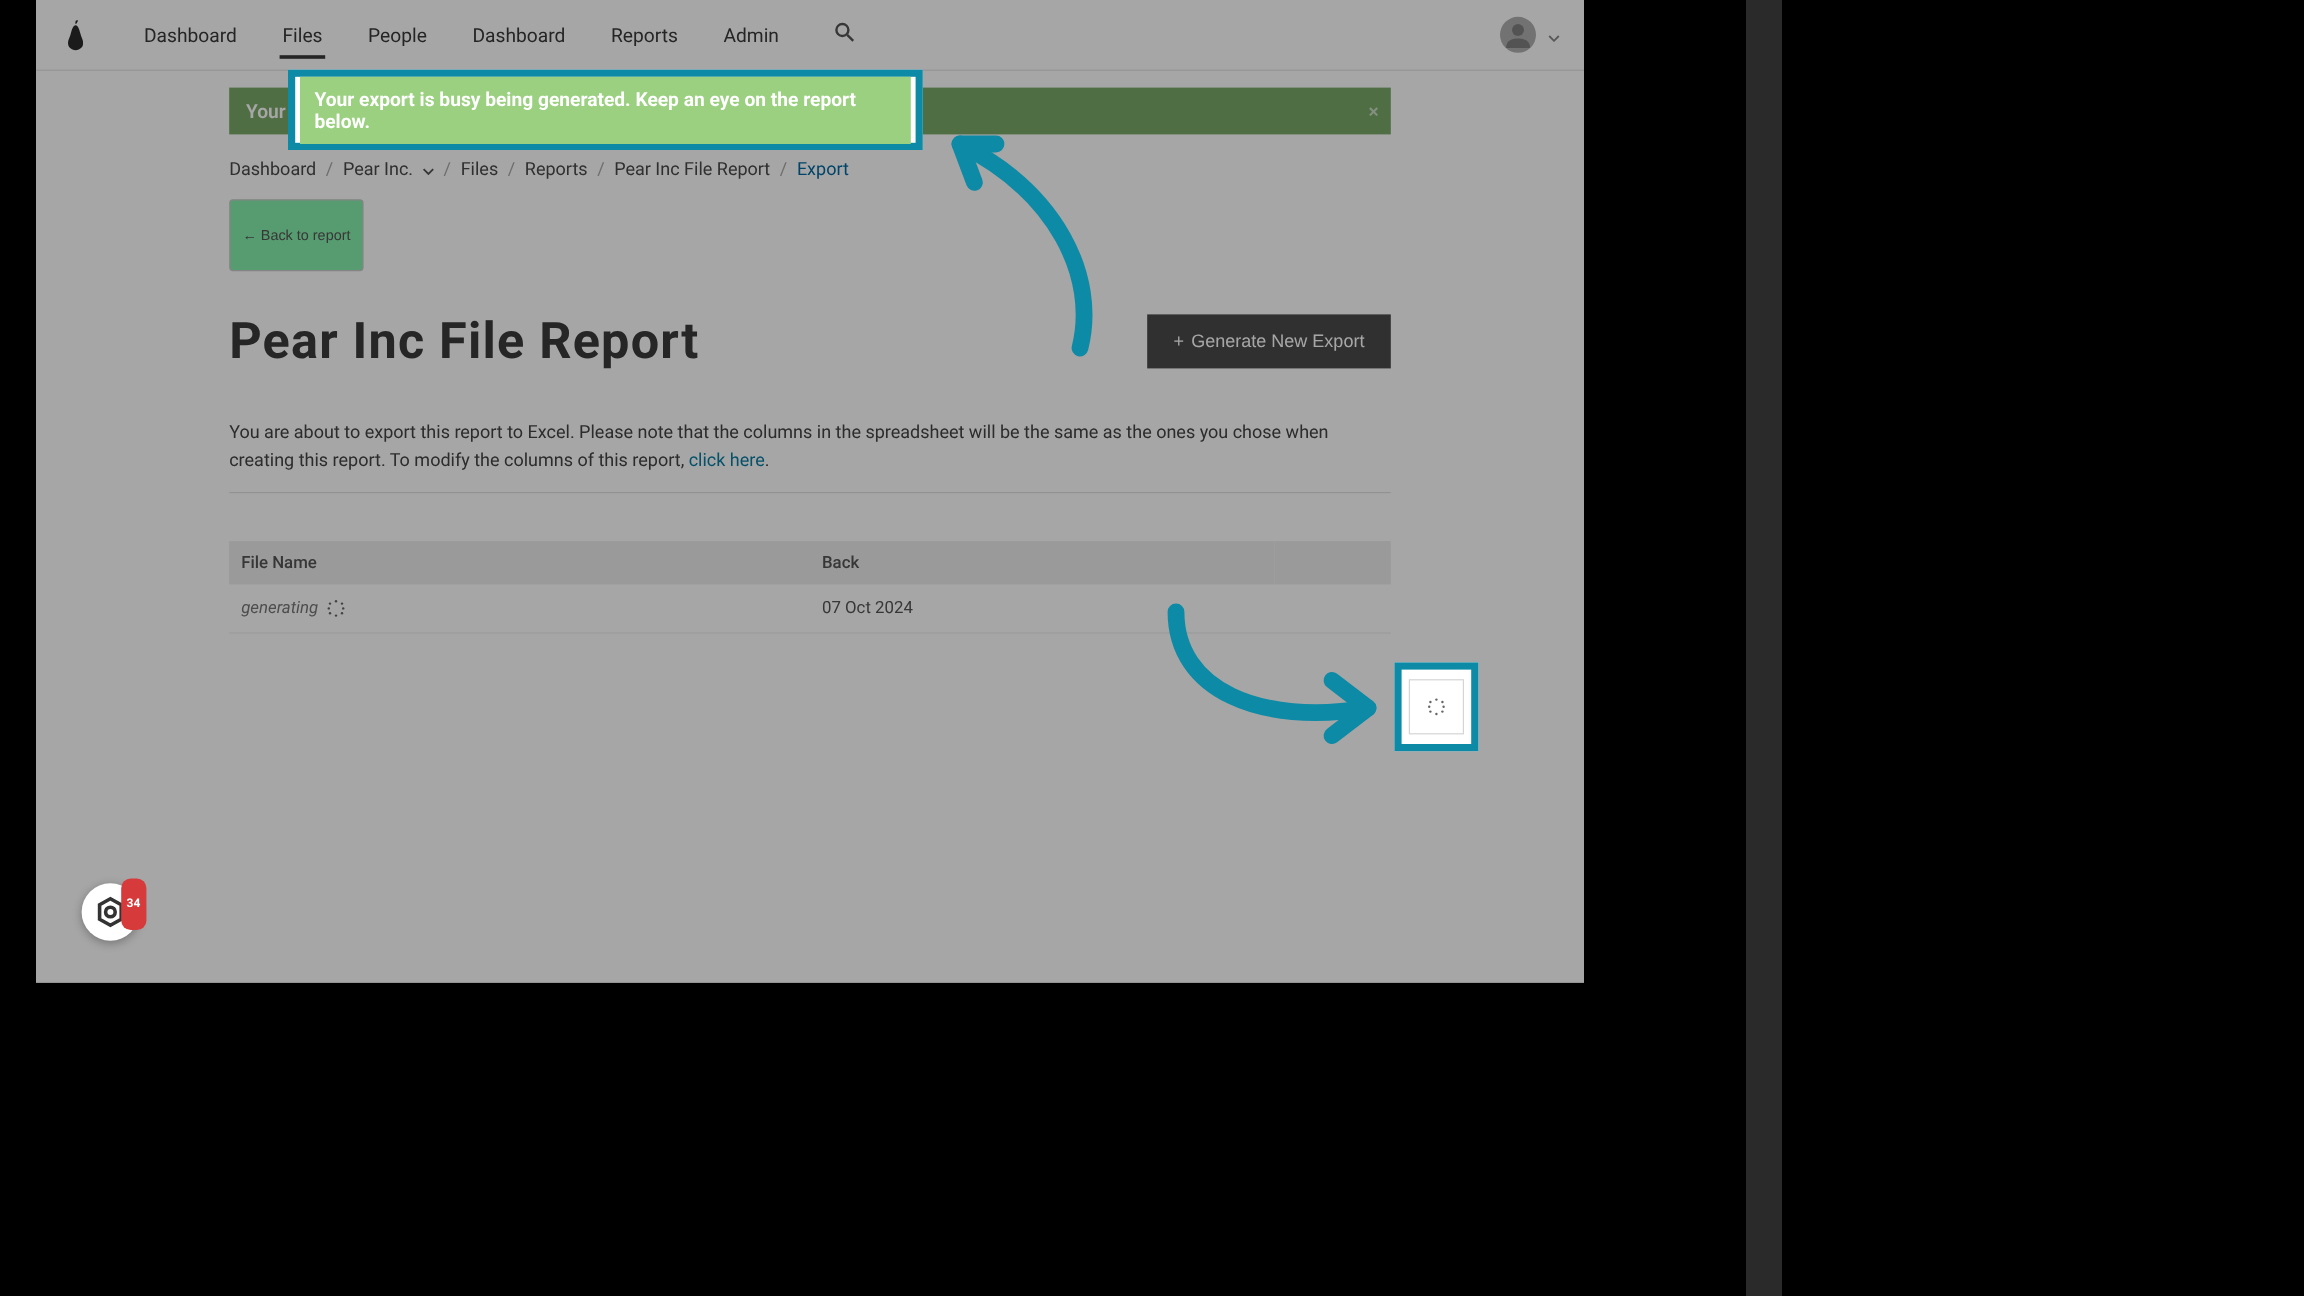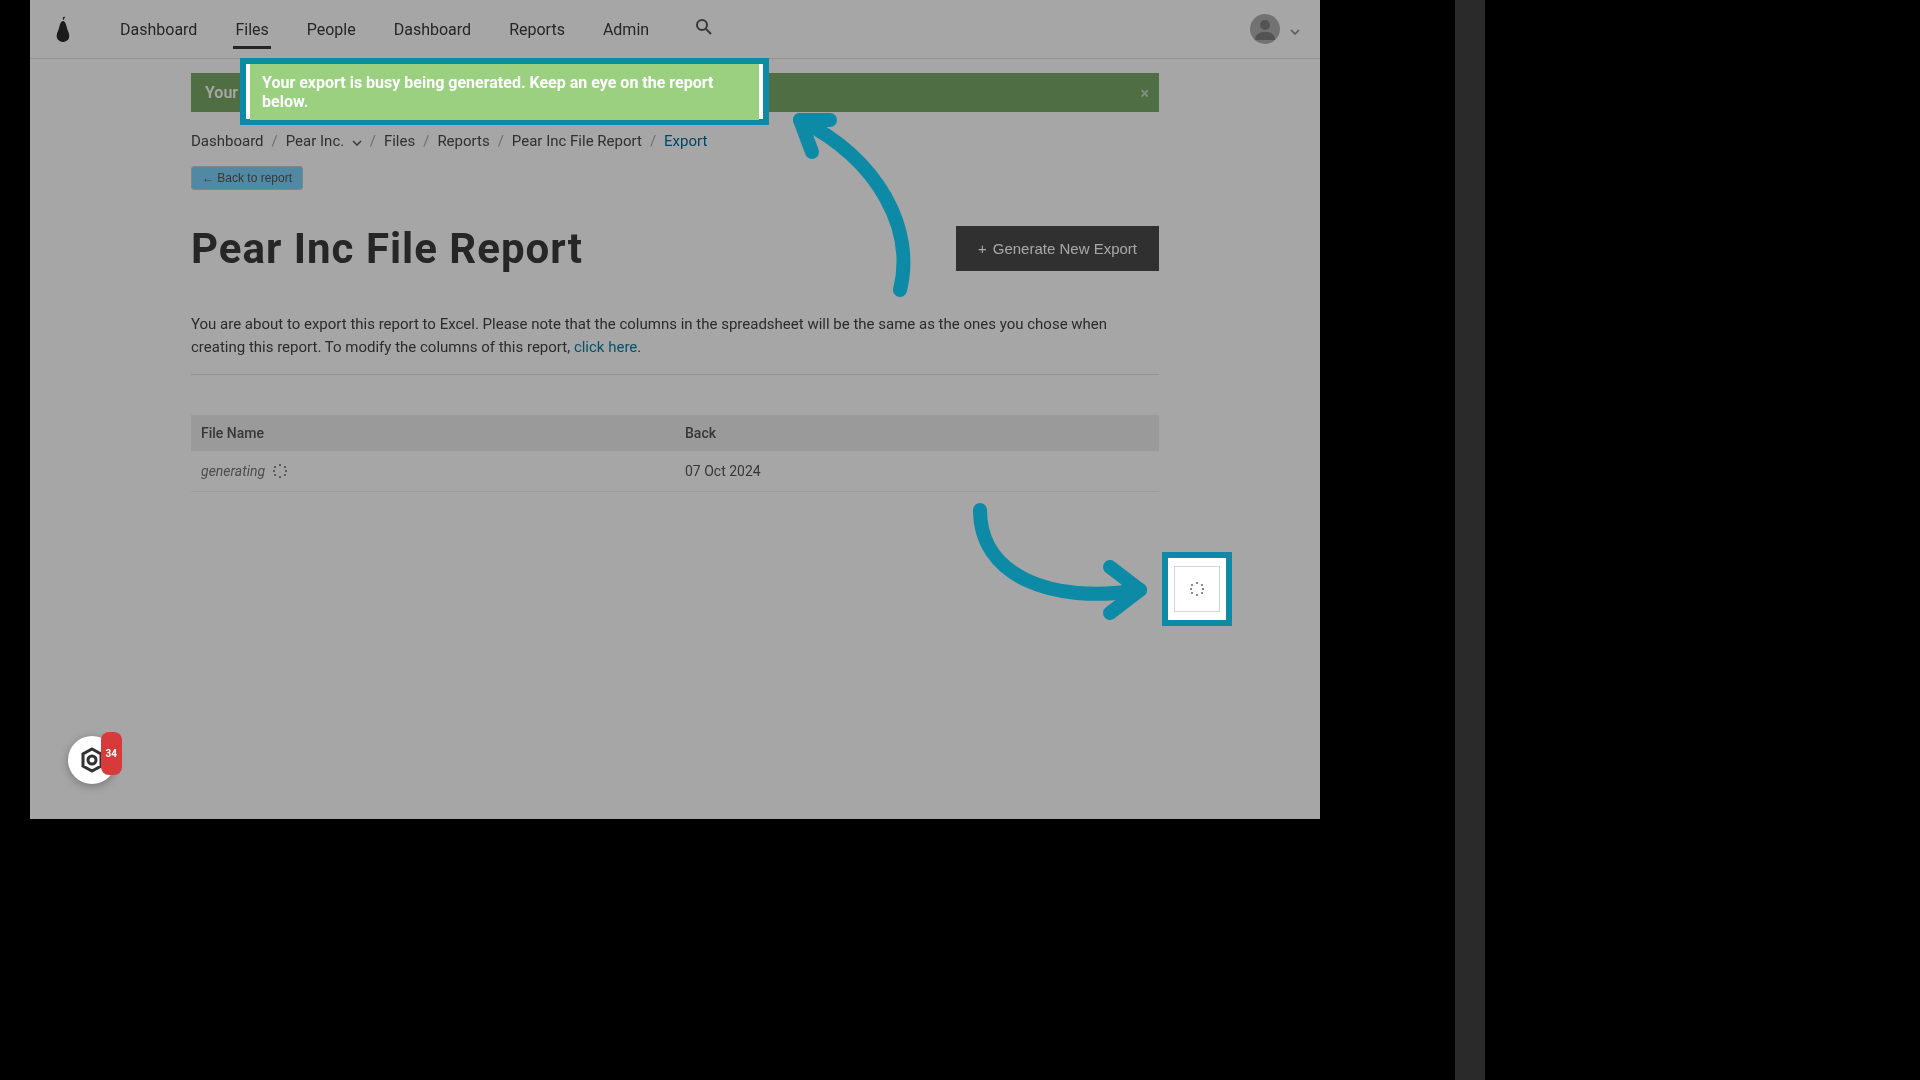--- a/index.html
+++ b/index.html
@@ -118,22 +118,22 @@
   flex-wrap: wrap;
 }
 .breadcrumb a { color: #4a4a4a; text-decoration: none; cursor: pointer; }
 .breadcrumb .sep { color: #aaa; }
 .breadcrumb .current { color: #0369a1; }
 .back-btn {
   display: inline-flex;
   align-items: center;
   gap: 4px;
   border: 1px solid #ccc;
-  background: #7dd3fc;
-  padding: 4px 10px;
+  background: #86efac;
+  padding: 22px 10px;
   font-size: 12px;
   color: #555;
   border-radius: 3px;
   cursor: pointer;
   margin-bottom: 34px;
 }
 .title-row {
   display: flex;
   justify-content: space-between;
   align-items: center;

